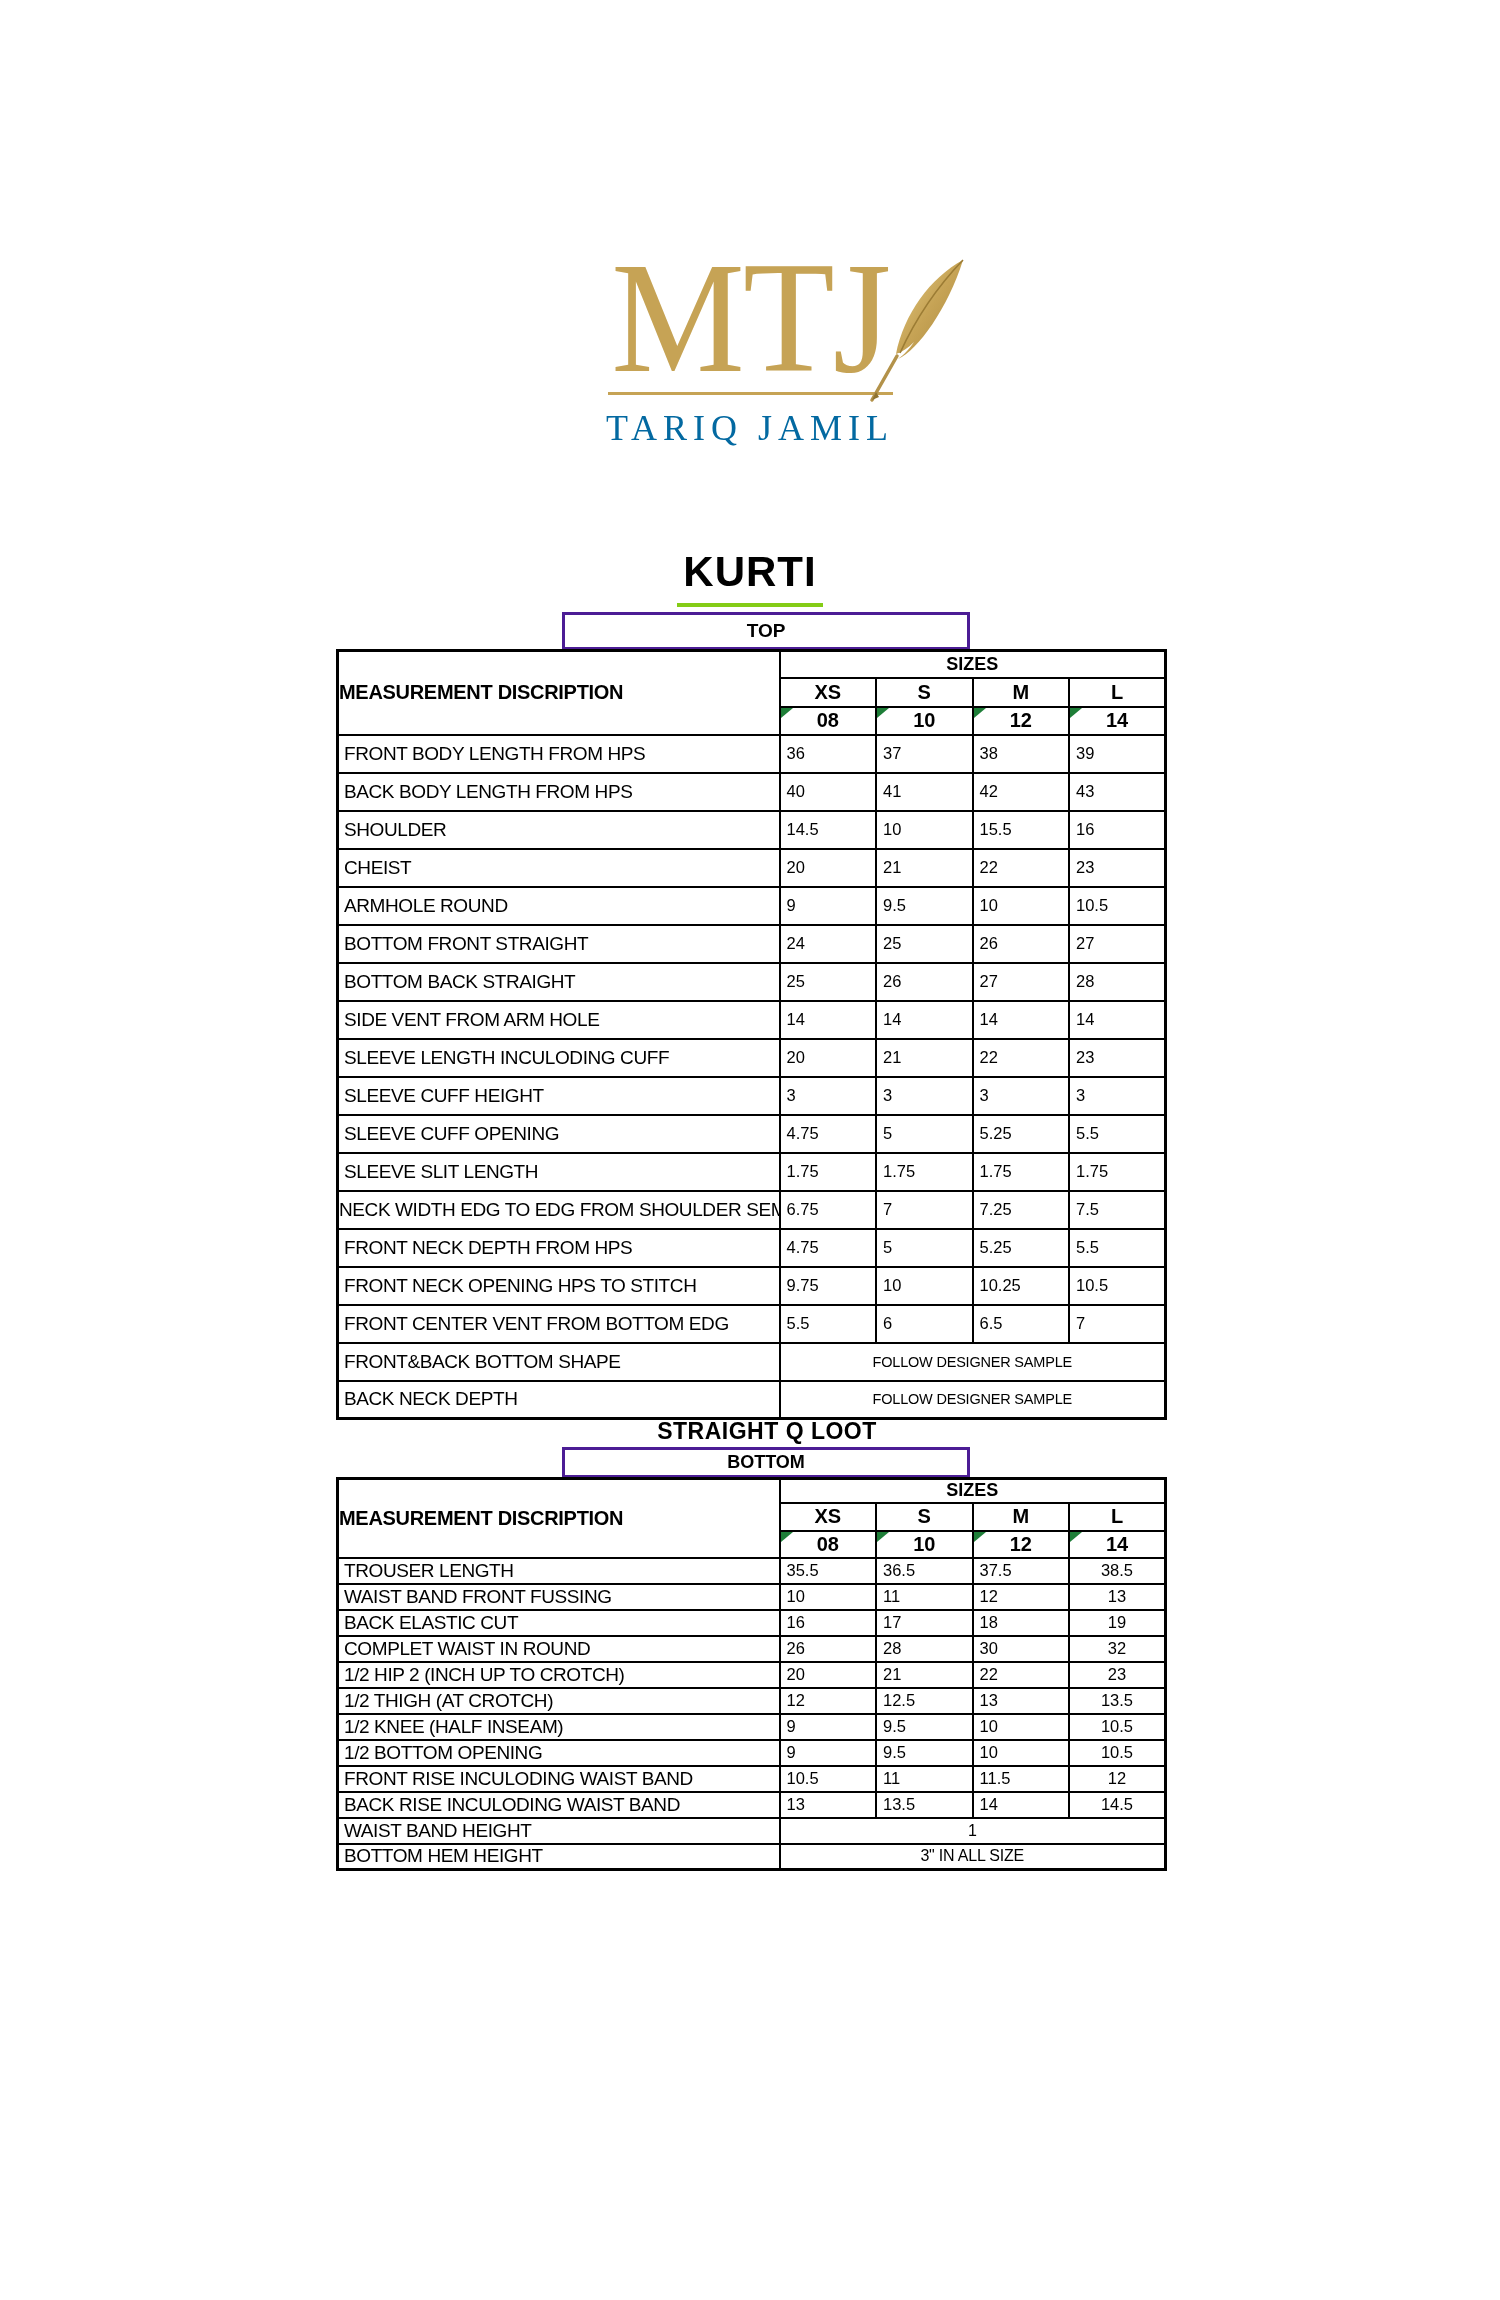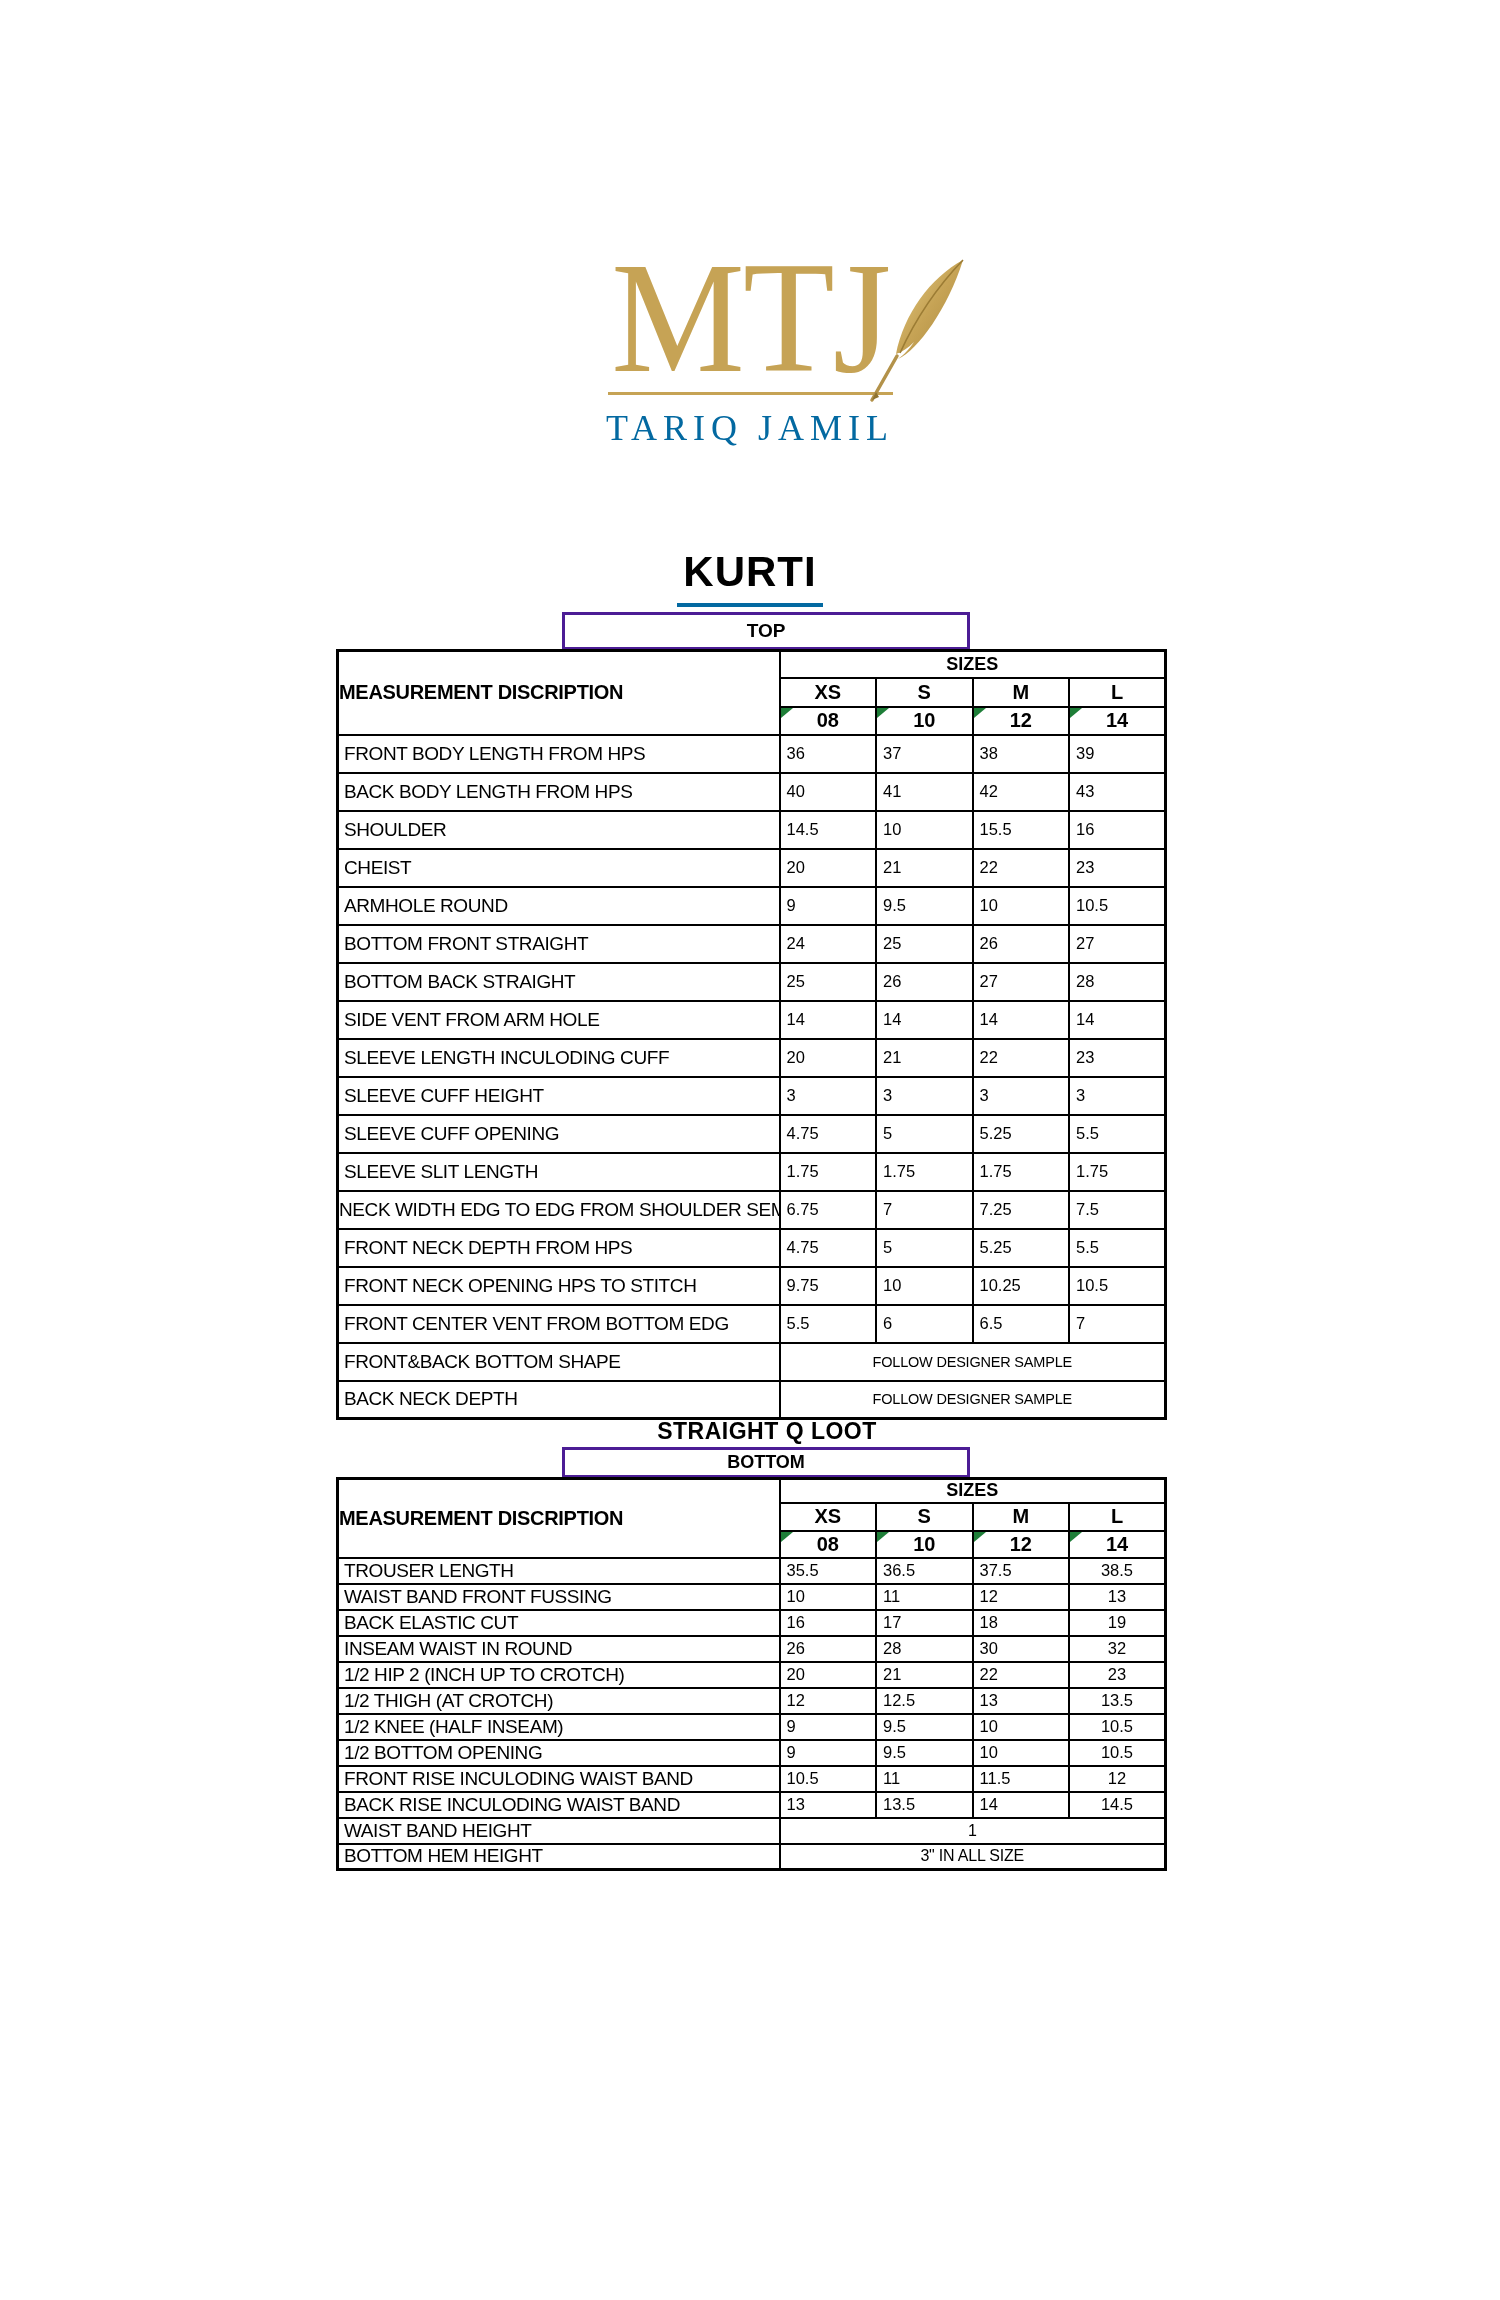--- a/index.html
+++ b/index.html
@@ -12,21 +12,21 @@
   .brand { display:inline-block; font-family:"Liberation Serif", serif; font-size:158px; line-height:140px;
            color:#c6a355; letter-spacing:-2px; transform:scaleX(0.95); }
   .logo-rule { width:285px; height:3px; background:#c6a355; margin:4px auto 12px auto; }
   .brand-sub { font-family:"Liberation Serif", serif; font-size:36px; letter-spacing:6px;
                color:#0369a1; white-space:nowrap; }
   .feather { position:absolute; right:-28px; top:8px; width:118px; height:152px; }
 
   
   .kurti { position:absolute; top:548px; left:0; width:1500px; text-align:center; }
   .kurti span { display:inline-block; font-size:42px; font-weight:bold; letter-spacing:1px;
-                border-bottom:4px solid #0369a1; padding:0 6px 7px 6px; }
+                border-bottom:4px solid #84cc16; padding:0 6px 7px 6px; }
   .top-box, .bottom-box { position:absolute; left:562px; width:408px; border:3px solid #4c1d95;
                           display:flex; align-items:center; justify-content:center;
                           font-weight:bold; background:#fff; }
   .top-box { top:612px; height:38px; font-size:19px; }
   .bottom-box { top:1447px; height:31px; font-size:18px; }
   .sqloot { position:absolute; top:1418px; left:17px; width:1500px; text-align:center;
             font-size:23px; font-weight:bold; letter-spacing:0.5px; }
 
   
   .tbl-wrap { position:absolute; left:336px; width:828px; }
@@ -292,21 +292,21 @@
             <td class="val">13</td>
           </tr>
           <tr>
             <td class="lbl">BACK ELASTIC CUT</td>
             <td class="val">16</td>
             <td class="val">17</td>
             <td class="val">18</td>
             <td class="val">19</td>
           </tr>
           <tr>
-            <td class="lbl">INSEAM WAIST IN ROUND</td>
+            <td class="lbl">COMPLET WAIST IN ROUND</td>
             <td class="val">26</td>
             <td class="val">28</td>
             <td class="val">30</td>
             <td class="val">32</td>
           </tr>
           <tr>
             <td class="lbl">1/2 HIP 2 (INCH UP TO CROTCH)</td>
             <td class="val">20</td>
             <td class="val">21</td>
             <td class="val">22</td>

